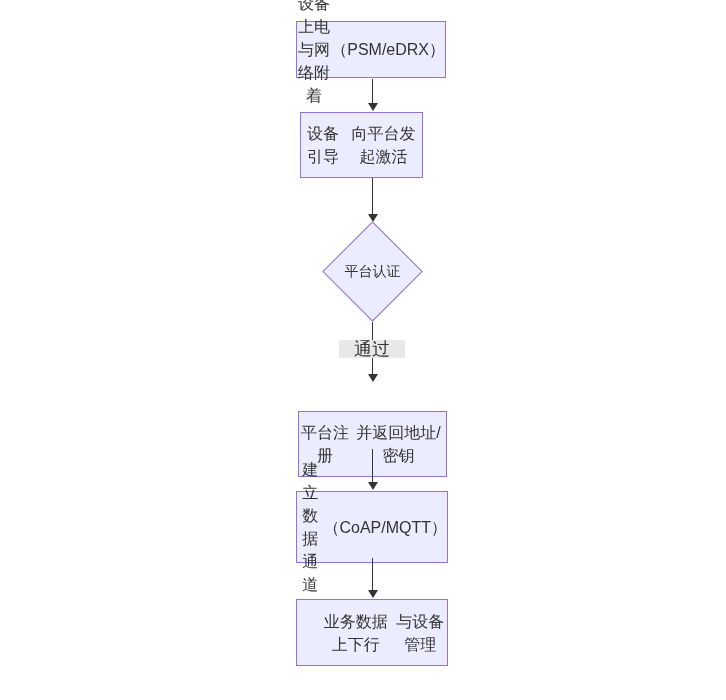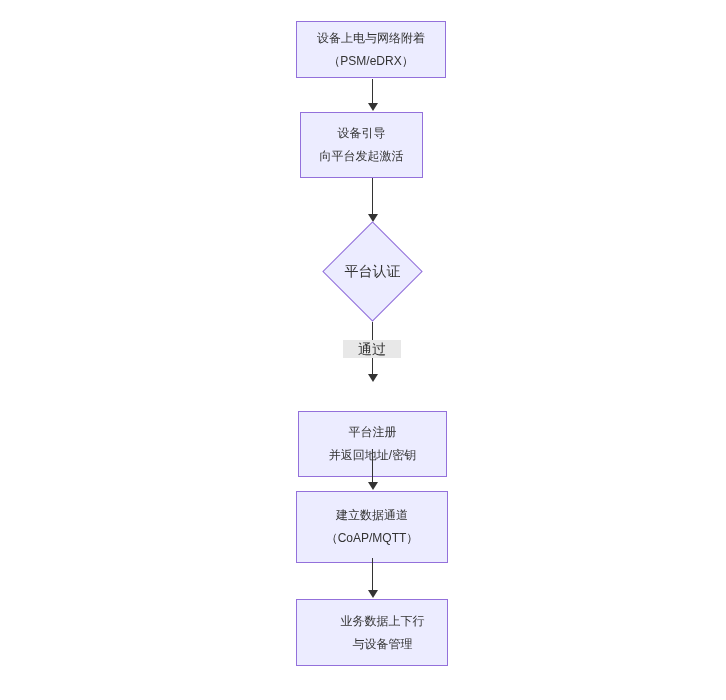--- a/index.html
+++ b/index.html
@@ -22,24 +22,24 @@
     background: var(--canvas-bg);
     overflow: hidden;
   }
   
   .node {
     position: absolute;
     box-sizing: border-box;
     background: var(--node-fill);
     border: 1px solid var(--node-border);
     color: var(--text-color);
-    font-size: 12px;
+    font-size: 16px;
     line-height: 23px;
     display: flex;
-    flex-direction: column;
+    flex-direction: row;
     align-items: center;
     justify-content: center;
     text-align: center;
   }
   #n1 { left: 296px; top: 21px;  width: 150px; height: 57px; }
   #n2 { left: 300px; top: 112px; width: 123px; height: 66px; }
   #n4 { left: 298px; top: 383px; width: 149px; height: 66px; margin-top: 28px; }
   #n5 { left: 296px; top: 491px; width: 152px; height: 72px; }
   #n6 { left: 296px; top: 599px; width: 152px; height: 67px; padding-left: 21px; }
   
@@ -89,21 +89,21 @@
   #e3 { top: 322px; height: 52px; }
   #e4 { top: 449px; height: 33px; }
   #e5 { top: 558px; height: 32px; }
   
   .edge-label {
     position: absolute;
     left: 372px; top: 340px;
     transform: translateX(-50%);
     background: var(--edge-label-bg);
     color: var(--text-color);
-    font-size: 14px;
+    font-size: 18px;
     line-height: 18px;
     padding: 0 15px;
     white-space: nowrap;
   }
 </style>
 </head>
 <body>
 
 <div class="canvas">
 

